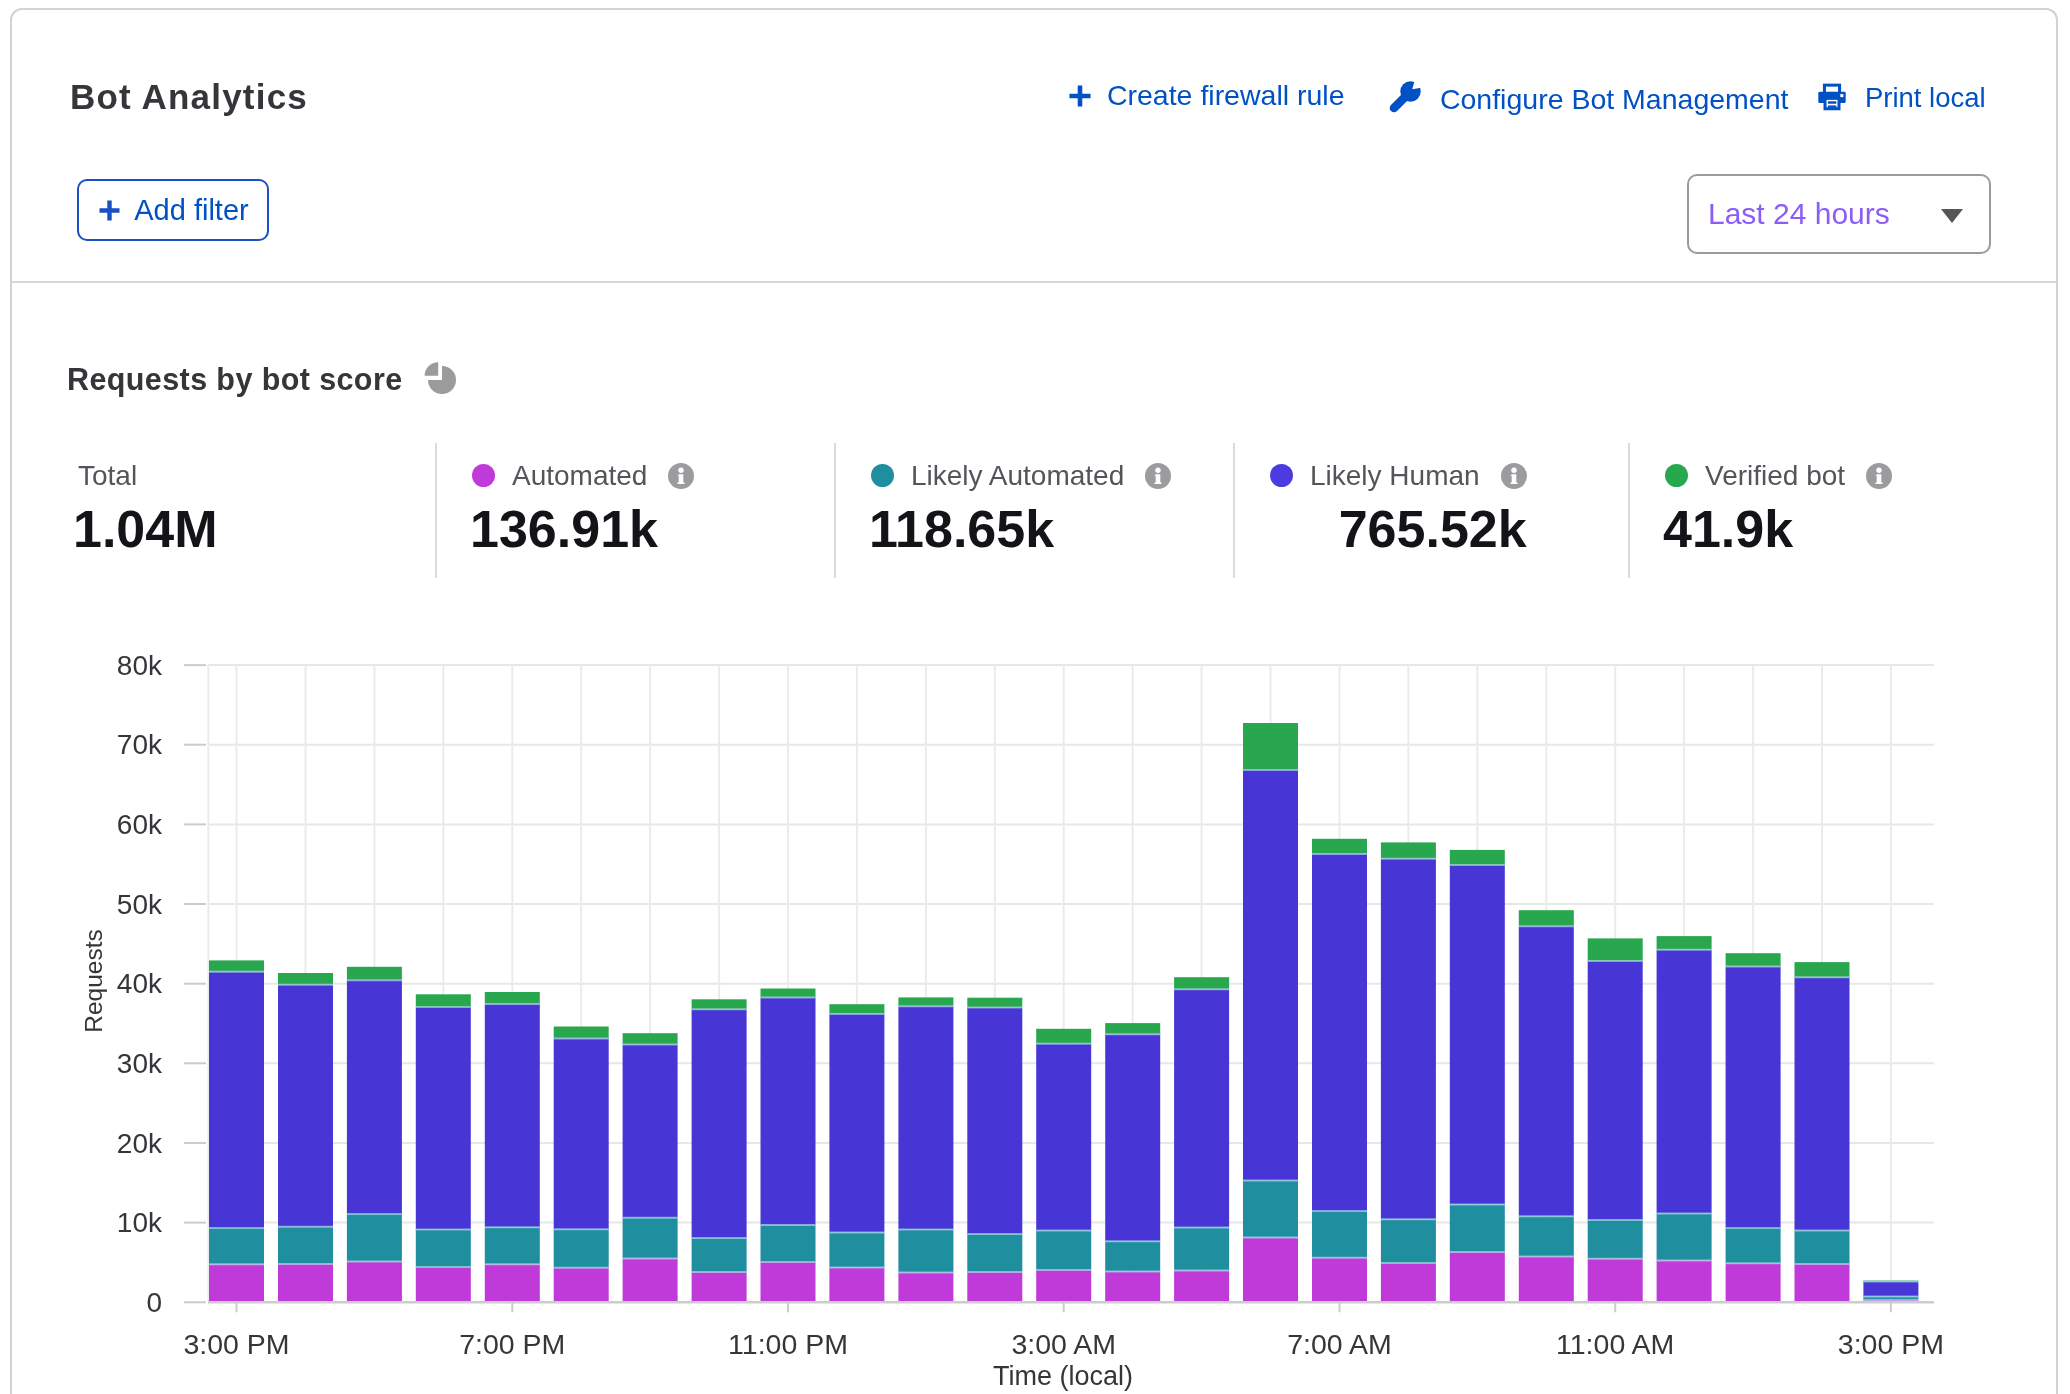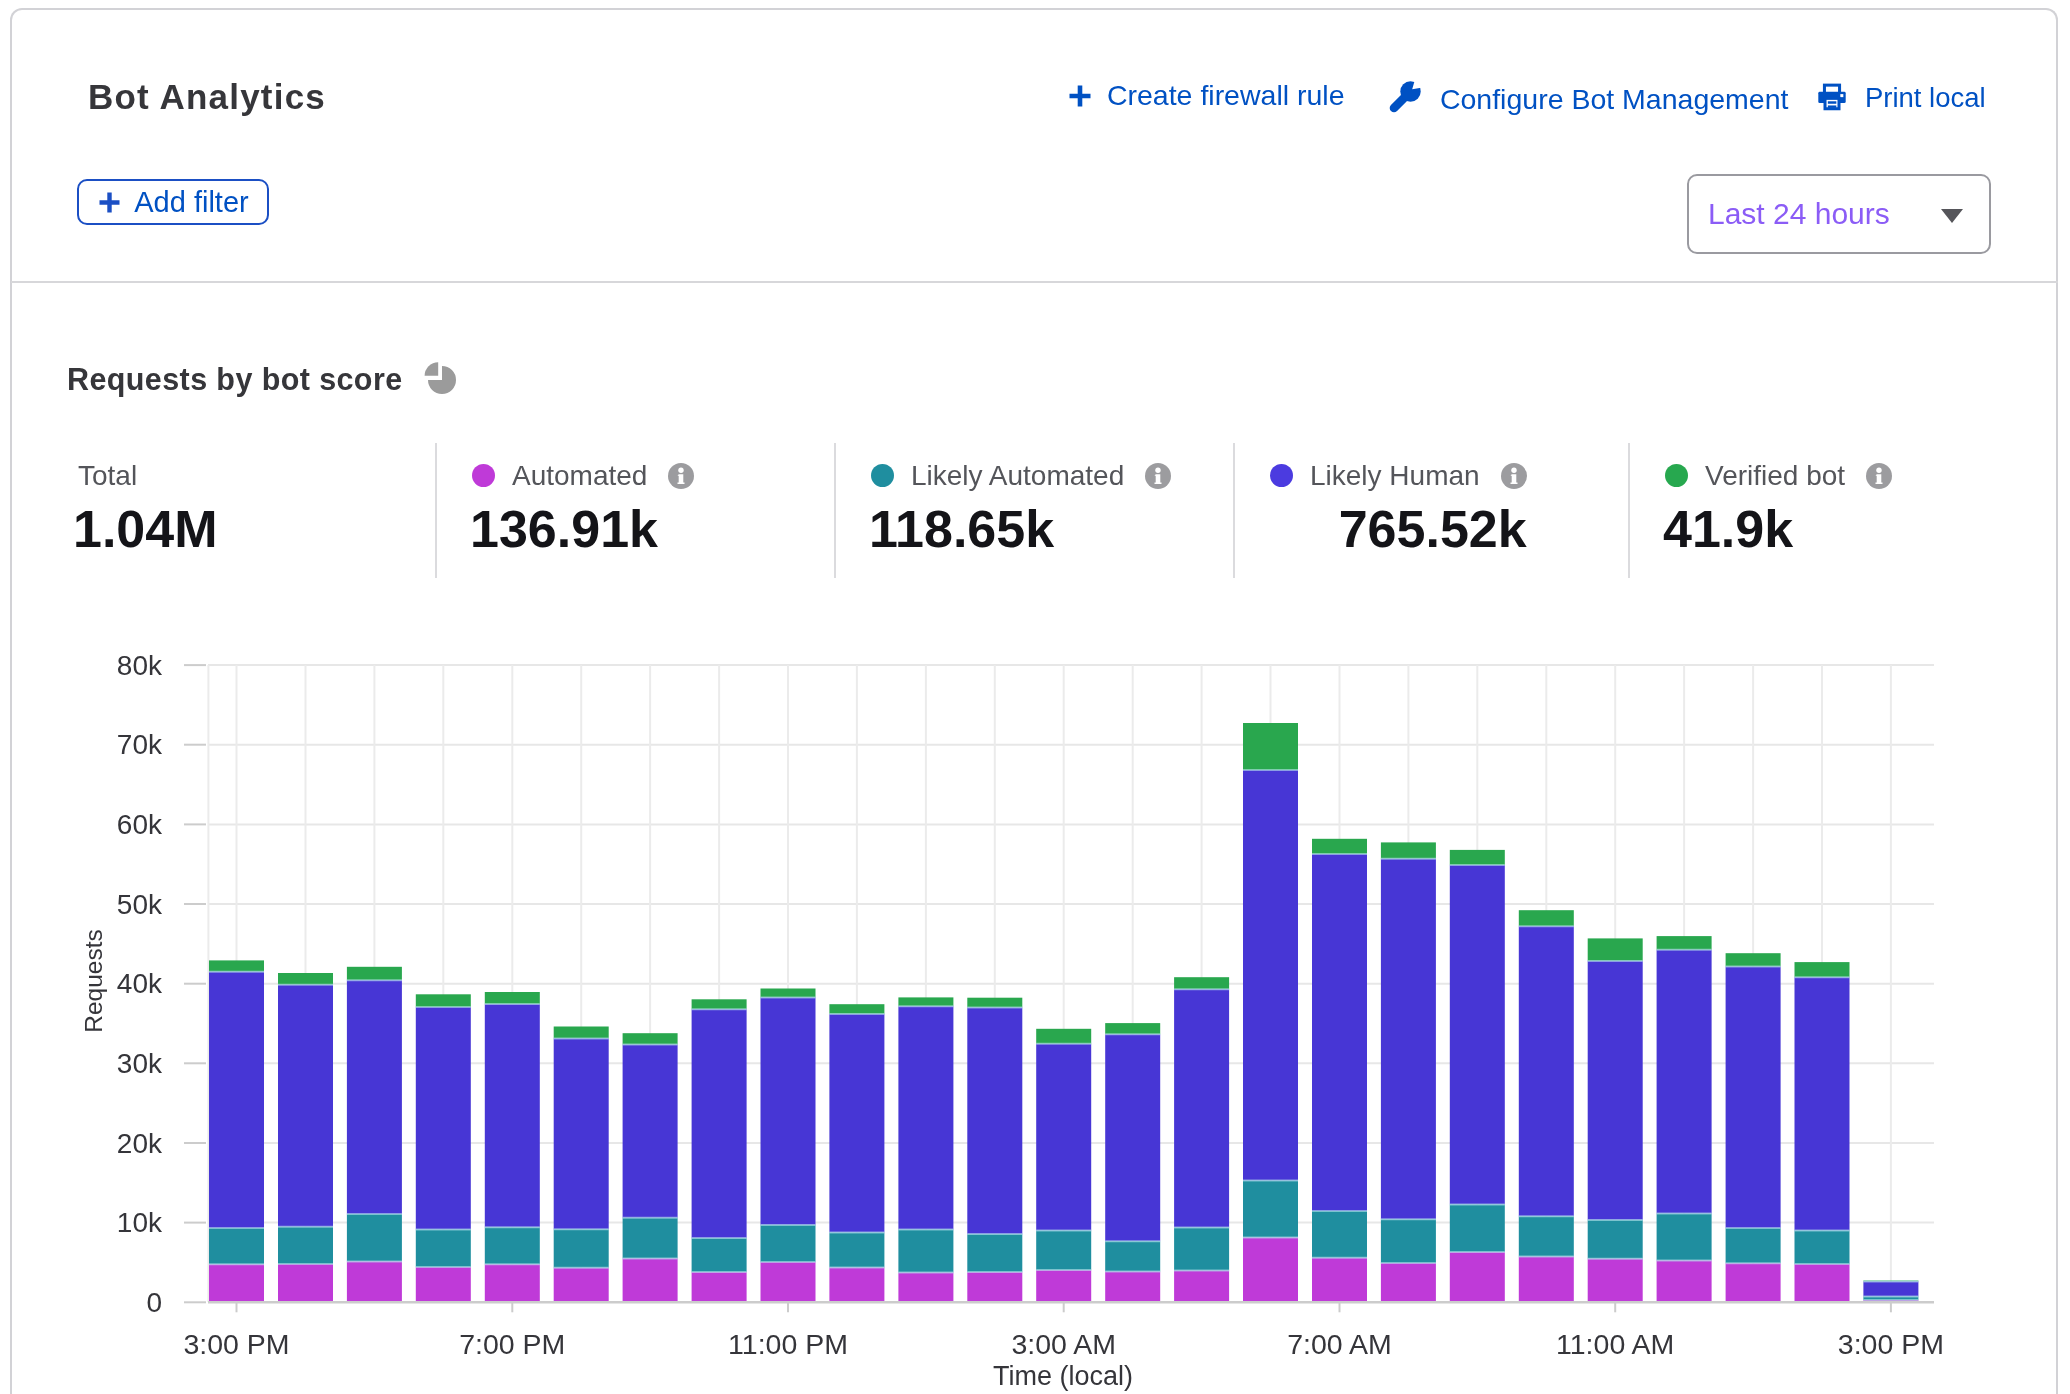--- a/index.html
+++ b/index.html
@@ -1,23 +1,23 @@
 <!DOCTYPE html>
 <html><head>
 <meta charset="utf-8">
 <style>
   * { margin:0; padding:0; box-sizing:border-box; }
   html,body { width:2070px; height:1394px; background:#fff; font-family:"Liberation Sans", sans-serif; position:relative; overflow:hidden; }
   .abs { position:absolute; }
   .card { left:10px; top:8px; width:2048px; height:1500px; border:2px solid #d2d2d6; border-radius:12px 12px 0 0; border-bottom:none; }
   .hdiv { left:11px; top:281px; width:2047px; height:2px; background:#d7d7da; }
-  .title { left:88px; top:77px; font-size:35px; font-weight:700; color:#36363a; letter-spacing:1.2px; }
+  .title { left:70px; top:77px; font-size:35px; font-weight:700; color:#36363a; letter-spacing:1.2px; }
   .links { left:1067px; top:79px; width:940px; height:36px; }
   .link { position:absolute; top:0; font-size:28.5px; color:#0051c3; white-space:nowrap; }
-  .btn { left:77px; top:179px; width:192px; height:46px; border:2px solid #1b4fc4; border-radius:10px; color:#0051c3; font-size:29px; display:flex; align-items:center; justify-content:center; gap:12px; }
+  .btn { left:77px; top:179px; width:192px; height:62px; border:2px solid #1b4fc4; border-radius:10px; color:#0051c3; font-size:29px; display:flex; align-items:center; justify-content:center; gap:12px; }
   .sel { left:1687px; top:174px; width:304px; height:80px; border:2px solid #9a9aa0; border-radius:10px; font-size:30px; color:#8b5cf6; display:flex; align-items:center; padding-left:19px; }
   .caret { position:absolute; right:26px; top:33px; width:0; height:0; border-left:11px solid transparent; border-right:11px solid transparent; border-top:14px solid #55555a; }
   .h2 { left:67px; top:361px; font-size:30.5px; letter-spacing:0.4px; font-weight:700; color:#36363a; }
   .statlab { font-size:28px; color:#54555a; white-space:nowrap; }
   .statval { font-size:52px; font-weight:700; color:#141418; white-space:nowrap; }
   .vdiv { top:443px; width:2px; height:135px; background:#dbdbde; }
   .dot { width:23px; height:23px; border-radius:50%; display:inline-block; vertical-align:-2px; margin-right:17px; }
   .infoi { margin-left:21px; vertical-align:-4px; }
 </style>
 </head>

